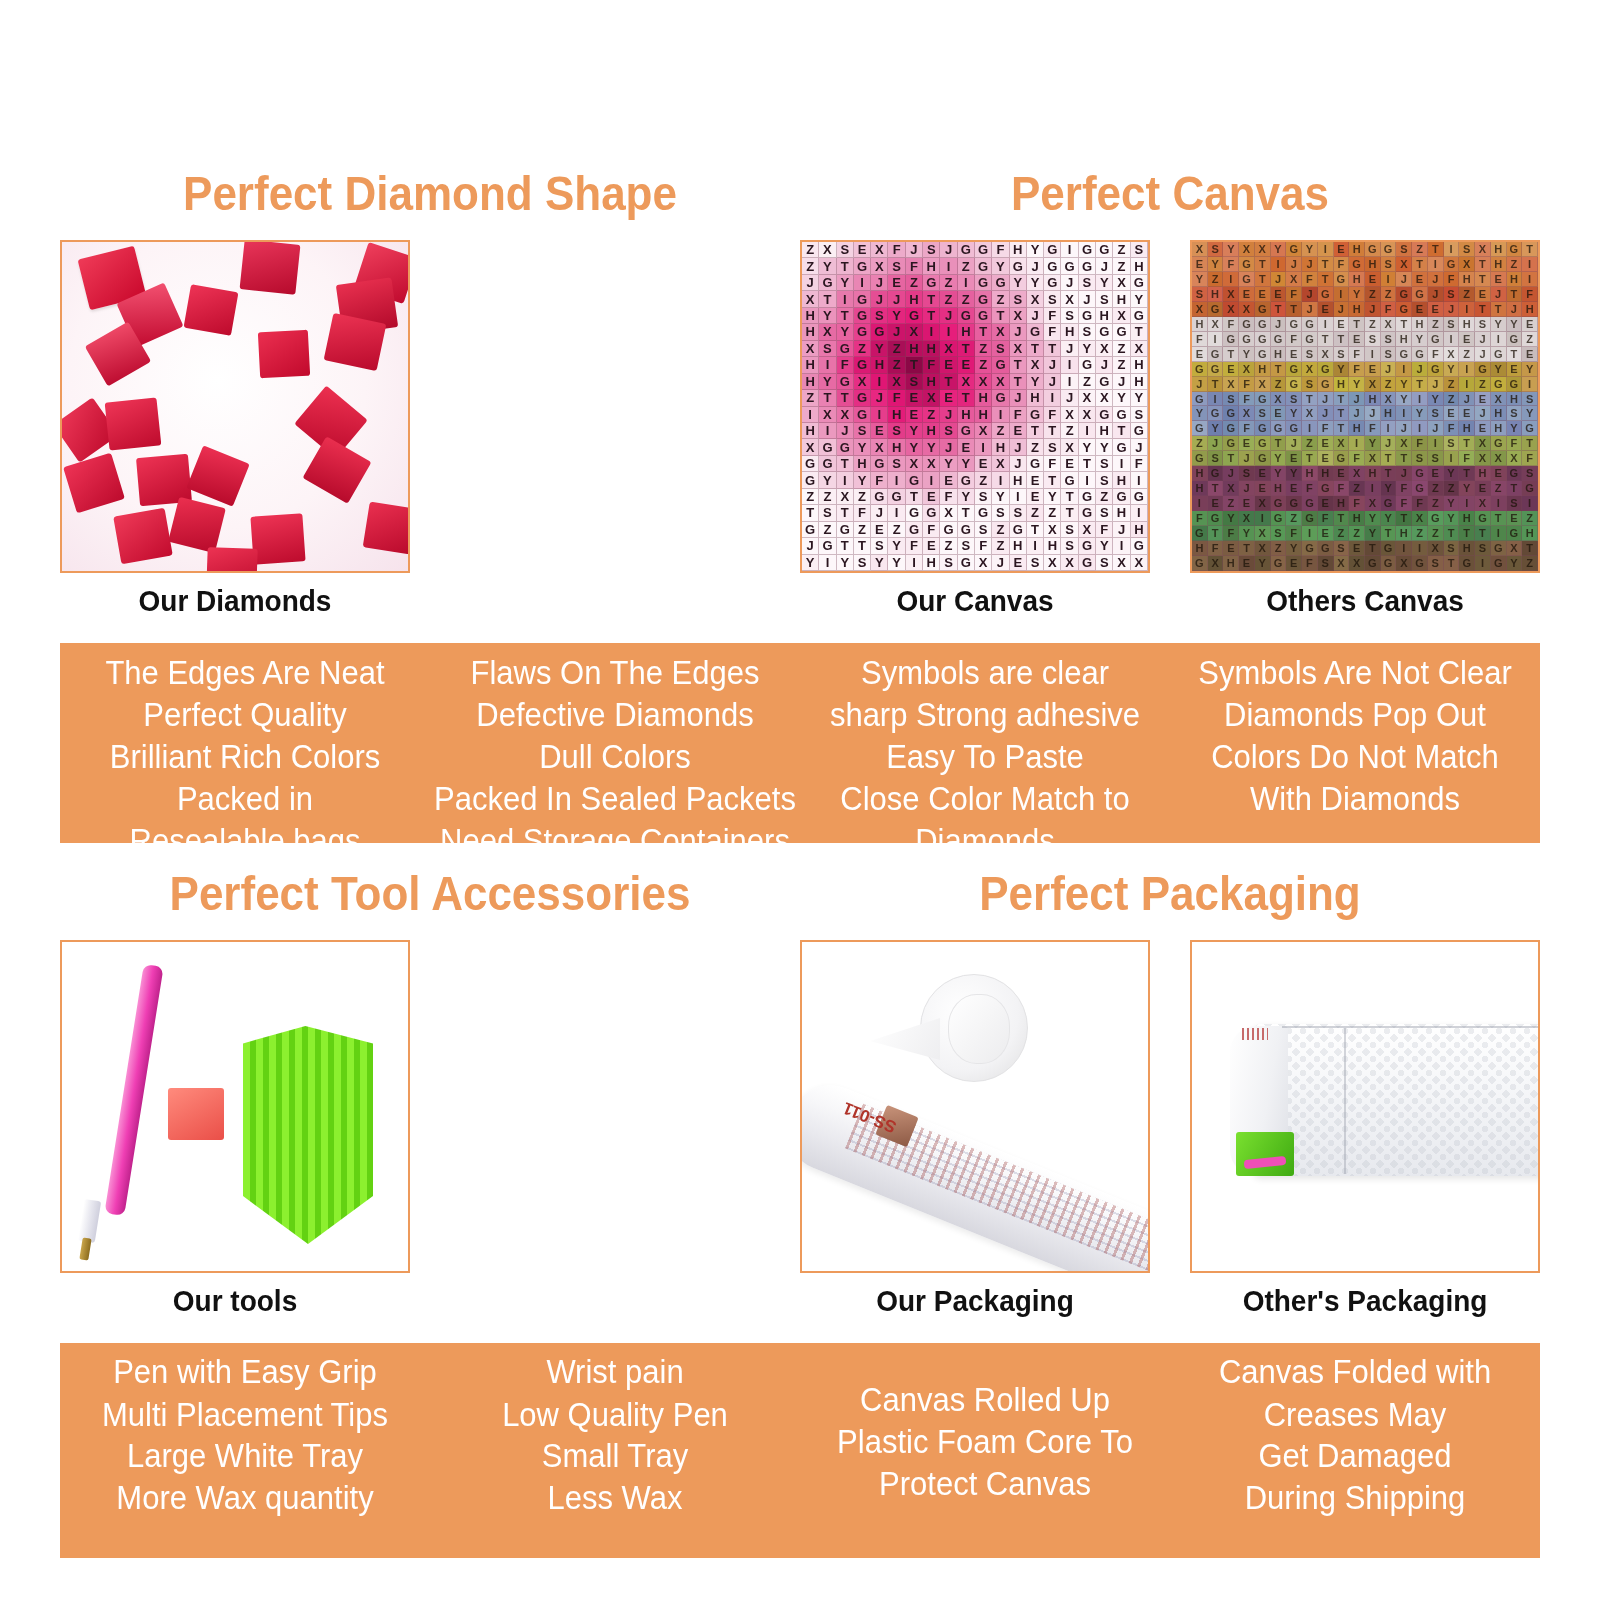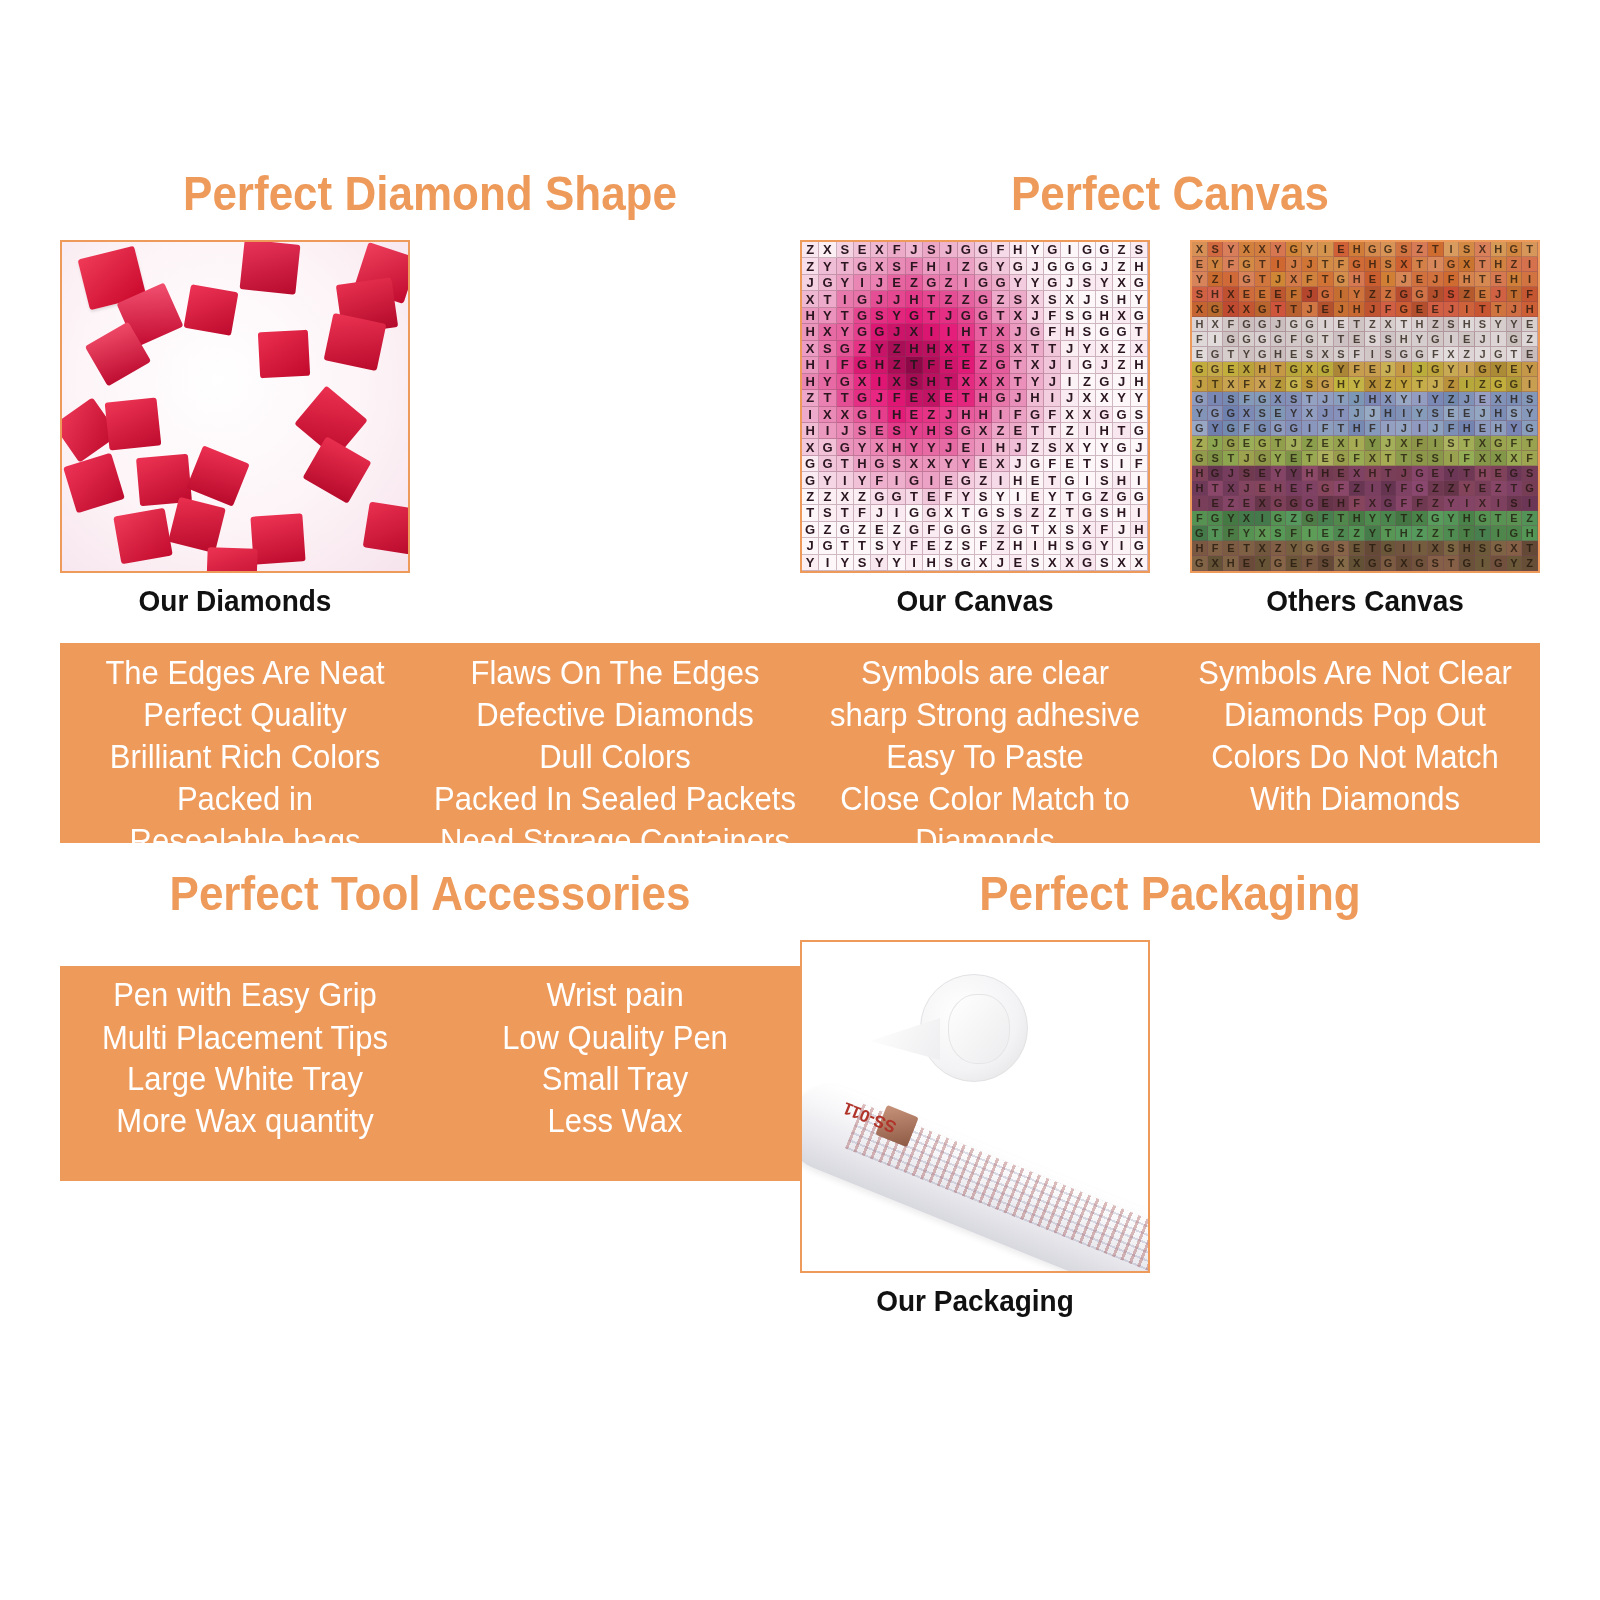--- a/index.html
+++ b/index.html
@@ -1096,20 +1096,35 @@
           <div>With Diamonds</div>
         </div>
       </div>
     </div>
   </div>
 
   <div class="quad bl">
     <div class="section-title">Perfect Tool Accessories</div>
     <div class="pair">
 
+      <div class="col">
+        <div class="photo">
+
+          <div class="pen" style="left:62px;top:22px;width:20px;height:252px;background:linear-gradient(90deg,#f98fd4,#ef3fb4,#c0228c);transform:rotate(9deg);border-radius:8px;"></div>
+          <div class="pen" style="left:19px;top:258px;width:17px;height:42px;background:linear-gradient(90deg,#ffffff,#e6e6ee,#cfcfdd);transform:rotate(9deg);border-radius:3px;"></div>
+          <div class="pen" style="left:19px;top:296px;width:9px;height:22px;background:linear-gradient(90deg,#c9a54a,#8c6c1e);transform:rotate(9deg);border-radius:2px;"></div>
+
+          <div class="wax" style="left:106px;top:146px;width:56px;height:52px;background:linear-gradient(150deg,#ff8b7d,#ea4f48);border-radius:3px;"></div>
+
+          <div class="tray" style="left:181px;top:84px;width:130px;height:218px;
+                      background:repeating-linear-gradient(90deg,#8cf02f 0px,#8cf02f 7px,#63d212 7px,#63d212 13px);
+                      clip-path: polygon(0% 8%, 48% 0%, 100% 8%, 100% 78%, 50% 100%, 0% 78%);"></div>
+        </div>
+        <div class="caption">Our tools</div>
+      </div>
 
     </div>
 
     <div class="bullets-row">
       <div class="bullets-box box-h2">
         <div class="bullets-col">
           <div>Pen with Easy Grip</div>
           <div>Multi Placement Tips</div>
           <div>Large White Tray</div>
           <div>More Wax quantity</div>
@@ -1149,17 +1164,53 @@
                                  repeating-linear-gradient(0deg, rgba(120,120,160,.30) 0 2px, transparent 2px 8px);
                       transform:rotate(22deg);transform-origin:left center;opacity:.8;"></div>
           <div class="tube" style="left:78px;top:168px;width:34px;height:32px;border-radius:3px;
                       background:linear-gradient(150deg,#c8937a,#8d5a45);transform:rotate(22deg);"></div>
           <div style="position:absolute;left:40px;top:165px;color:#b0342a;font-size:17px;font-weight:700;
                       transform:rotate(202deg);font-family:'Liberation Sans',sans-serif;">SS-011</div>
         </div>
         <div class="caption">Our Packaging</div>
       </div>
 
+      <div class="col">
+        <div class="photo">
+          <div class="mailer" style="left:62px;top:82px;width:300px;height:152px;
+                      background:
+                        repeating-radial-gradient(circle at 7px 7px, rgba(185,190,200,.28) 0 3px, transparent 3px 7px),
+                        linear-gradient(180deg,#ffffff 0%,#f6f7f9 40%,#e7e9ee 100%);
+                      background-size:14px 14px, 100% 100%;
+                      border-radius:6px; box-shadow:0 3px 7px rgba(0,0,0,.10);"></div>
+          <div class="mailer" style="left:38px;top:84px;width:58px;height:150px;
+                      background:linear-gradient(100deg,#ffffff,#f0f1f4 60%,#dfe1e7);
+                      border-radius:26px 4px 4px 26px;"></div>
+          <div class="mailer" style="left:90px;top:84px;width:270px;height:2px;background:rgba(150,155,168,.45);"></div>
+          <div class="mailer" style="left:152px;top:86px;width:2px;height:146px;background:rgba(150,155,168,.40);"></div>
+          <div class="mailer" style="left:44px;top:190px;width:58px;height:44px;
+                      background:linear-gradient(120deg,#7ae02f,#3faa12);border-radius:3px;"></div>
+          <div class="mailer" style="left:52px;top:216px;width:42px;height:9px;background:#ef4fb7;border-radius:4px;transform:rotate(-6deg);"></div>
+          <div class="mailer" style="left:50px;top:86px;width:26px;height:12px;
+                      background:repeating-linear-gradient(90deg,#c76b6b 0 2px,transparent 2px 5px);"></div>
+        </div>
+        <div class="caption">Other's Packaging</div>
+      </div>
     </div>
 
+    <div class="bullets-row">
+      <div class="bullets-box box-h2">
+        <div class="bullets-col" style="padding-top:26px;">
+          <div>Canvas Rolled Up</div>
+          <div>Plastic Foam Core To</div>
+          <div>Protect Canvas</div>
+        </div>
+        <div class="bullets-col">
+          <div>Canvas Folded with</div>
+          <div>Creases May</div>
+          <div>Get Damaged</div>
+          <div>During Shipping</div>
+        </div>
+      </div>
+    </div>
   </div>
 
 </div>
 
 </body></html>

